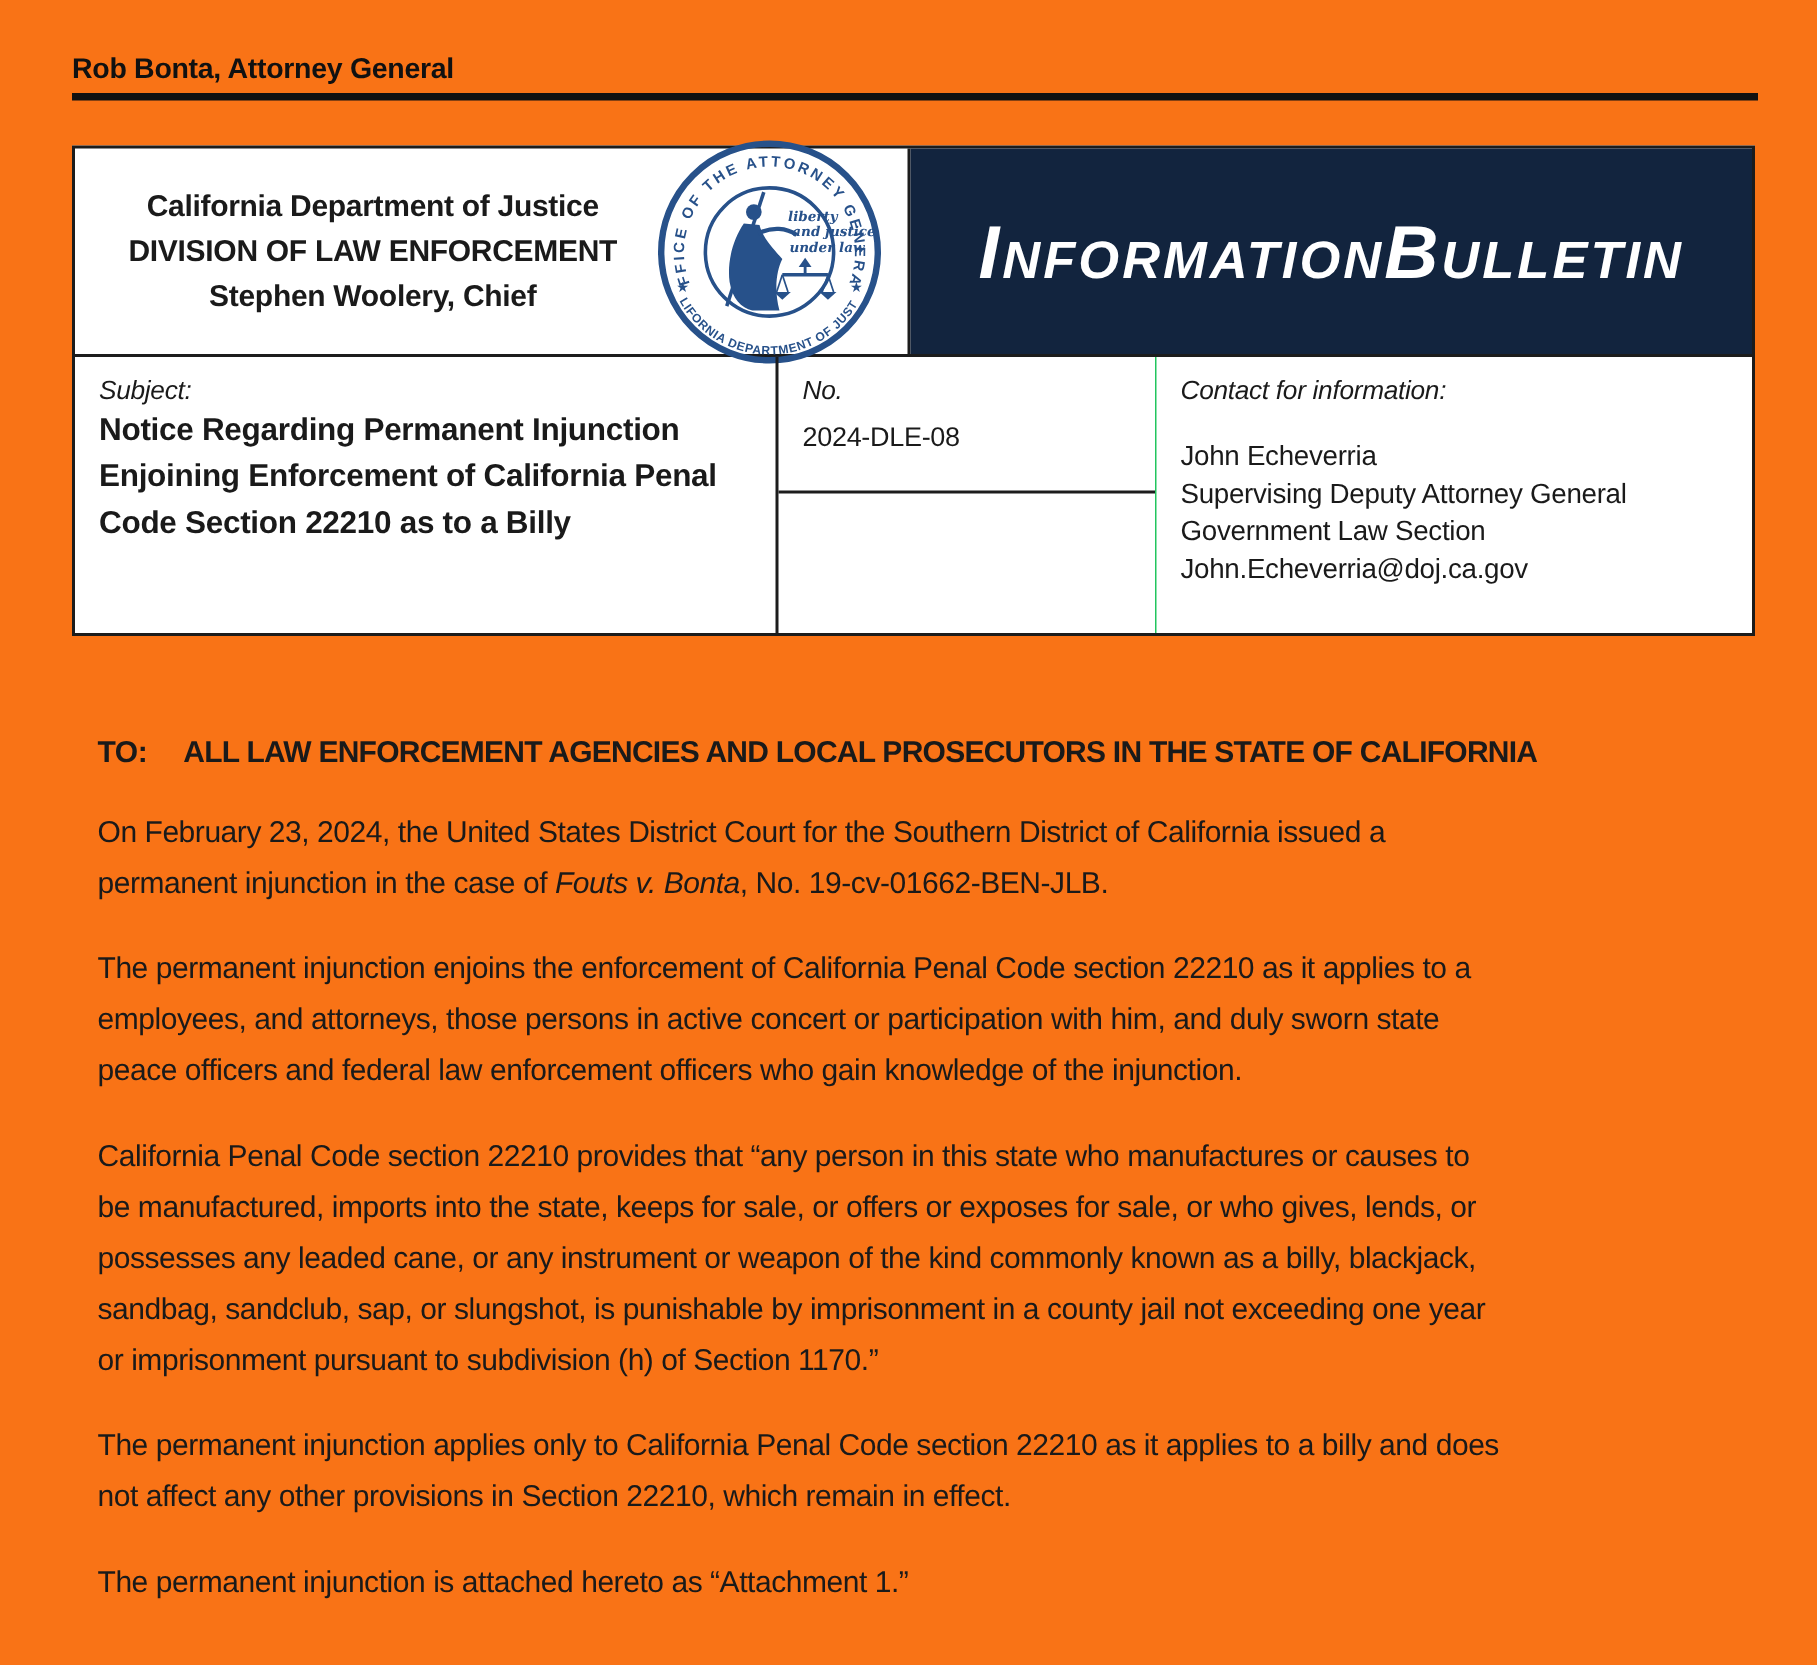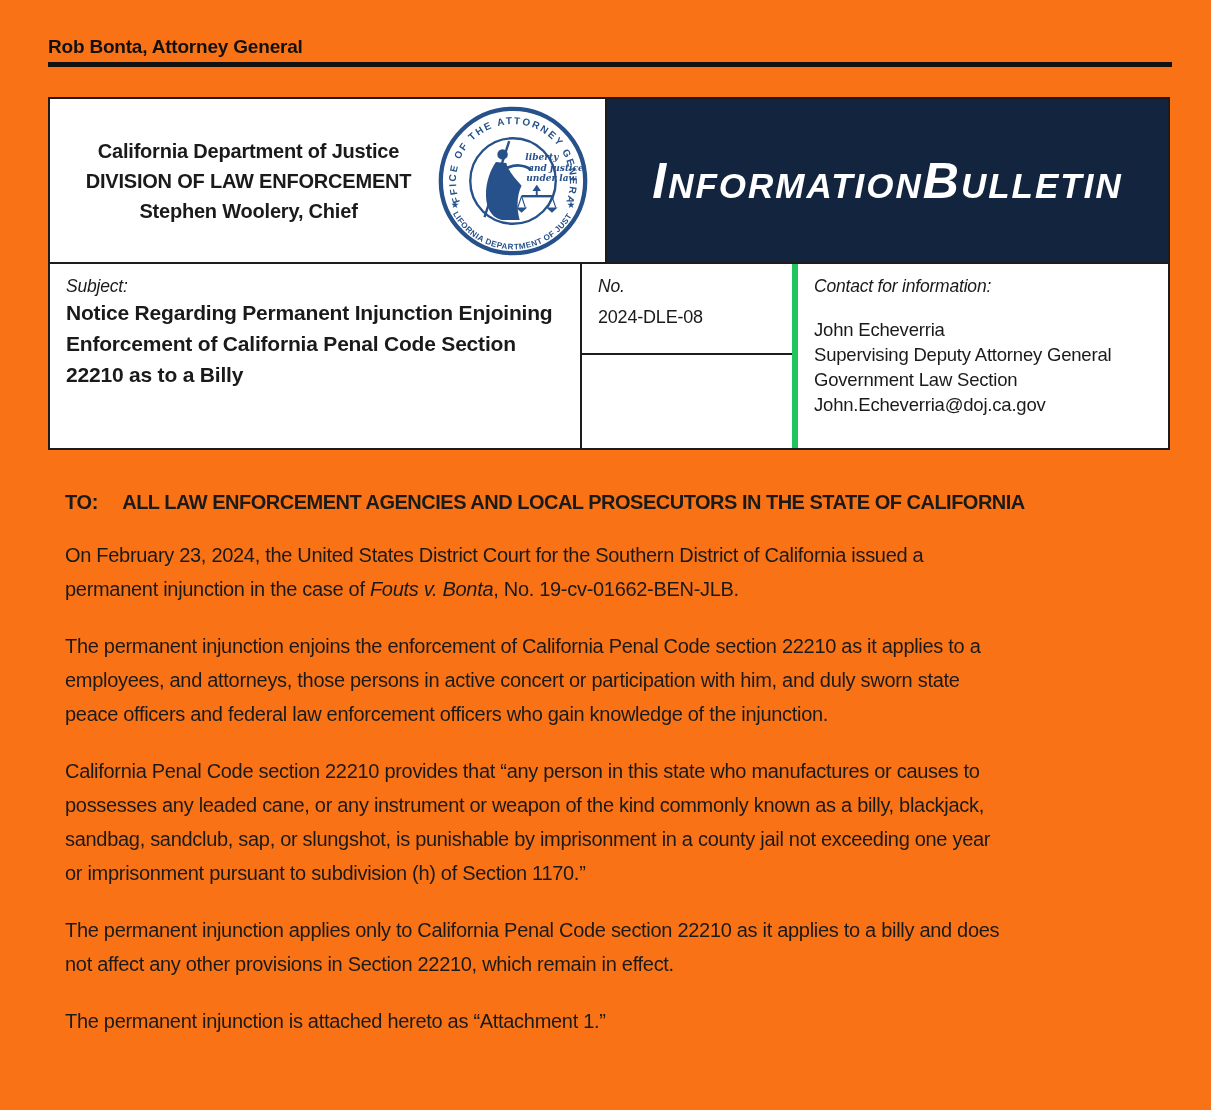--- a/index.html
+++ b/index.html
@@ -14,40 +14,40 @@
     font-size:19px; font-weight:bold; letter-spacing:-0.2px; color:#111;
   }
   .masthead-rule {
     position:absolute; left:48px; top:62px; width:1124px; height:5px; background:#111;
   }
   
   .btable {
     position:absolute; left:48px; top:97px; width:1122px;
     border:2px solid #1c1c1c; background:#fff;
   }
-  .brow1 { display:flex; height:163px; }
+  .brow1 { display:flex; height:137px; }
   .dept-cell {
     width:557px; border-right:2px solid #1c1c1c;
     display:flex; align-items:center; padding:4px 2px 4px 10px;
   }
   .dept-text { flex:1 1 auto; text-align:center; font-weight:bold; font-size:20px; line-height:30px; letter-spacing:-0.2px; }
   .seal-wrap { flex:0 0 auto; width:152px; height:152px; margin-right:14px; }
   .banner-cell {
     flex:1 1 auto; background:#12243e; color:#ffffff;
     display:flex; flex-direction:row; align-items:center; justify-content:center;
   }
   .banner-line {
     font-style:italic; font-weight:bold; font-variant:small-caps;
     font-size:50px; line-height:56px; letter-spacing:2px;
   }
   .brow2 { display:flex; height:186px; border-top:2px solid #1c1c1c; }
-  .subject-cell { width:532px; border-right:2px solid #1c1c1c; padding:12px 16px; }
+  .subject-cell { width:469px; border-right:2px solid #1c1c1c; padding:12px 16px; }
   .cell-label { font-style:italic; font-size:17.5px; letter-spacing:-0.2px; }
   .subject-text { font-weight:bold; font-size:21px; line-height:31px; letter-spacing:-0.2px; max-width:515px; }
-  .middle-col { width:216px; border-right:6px solid #22c55e; display:flex; flex-direction:column;gap:31px; }
+  .middle-col { width:252px; border-right:1px solid #22c55e; display:flex; flex-direction:column;gap:31px; }
   .no-cell { height:91px; border-bottom:2px solid #1c1c1c; padding:12px 16px; }
   .date-cell { flex:1; padding:12px 16px; }
   .meta-value { font-size:18px; letter-spacing:-0.2px; margin-top:10px; }
   .date-cell .meta-value { margin-top:22px; }
   .contact-cell { flex:1 1 auto; padding:12px 16px; }
   .contact-lines { margin-top:20px; font-size:18.5px; line-height:25px; letter-spacing:-0.2px; }
   
   .main { position:absolute; left:65px; top:478px; width:1105px; }
   .to-line { display:flex; font-weight:bold; font-size:20px; letter-spacing:-0.3px; margin-bottom:24px;margin-top:13px; }
   .to-label { flex:0 0 auto; margin-right:24px; }
@@ -154,20 +154,21 @@
     </div>
 
     <div class="para">
       <div class="bline">The permanent injunction enjoins the enforcement of California Penal Code section 22210 as it applies to a</div>
       <div class="bline">employees, and attorneys, those persons in active concert or participation with him, and duly sworn state</div>
       <div class="bline">peace officers and federal law enforcement officers who gain knowledge of the injunction.</div>
     </div>
 
     <div class="para">
       <div class="bline">California Penal Code section 22210 provides that “any person in this state who manufactures or causes to</div>
+      <div class="bline">be manufactured, imports into the state, keeps for sale, or offers or exposes for sale, or who gives, lends, or</div>
       <div class="bline">possesses any leaded cane, or any instrument or weapon of the kind commonly known as a billy, blackjack,</div>
       <div class="bline">sandbag, sandclub, sap, or slungshot, is punishable by imprisonment in a county jail not exceeding one year</div>
       <div class="bline">or imprisonment pursuant to subdivision (h) of Section 1170.”</div>
     </div>
 
     <div class="para">
       <div class="bline">The permanent injunction applies only to California Penal Code section 22210 as it applies to a billy and does</div>
       <div class="bline">not affect any other provisions in Section 22210, which remain in effect.</div>
     </div>
 

